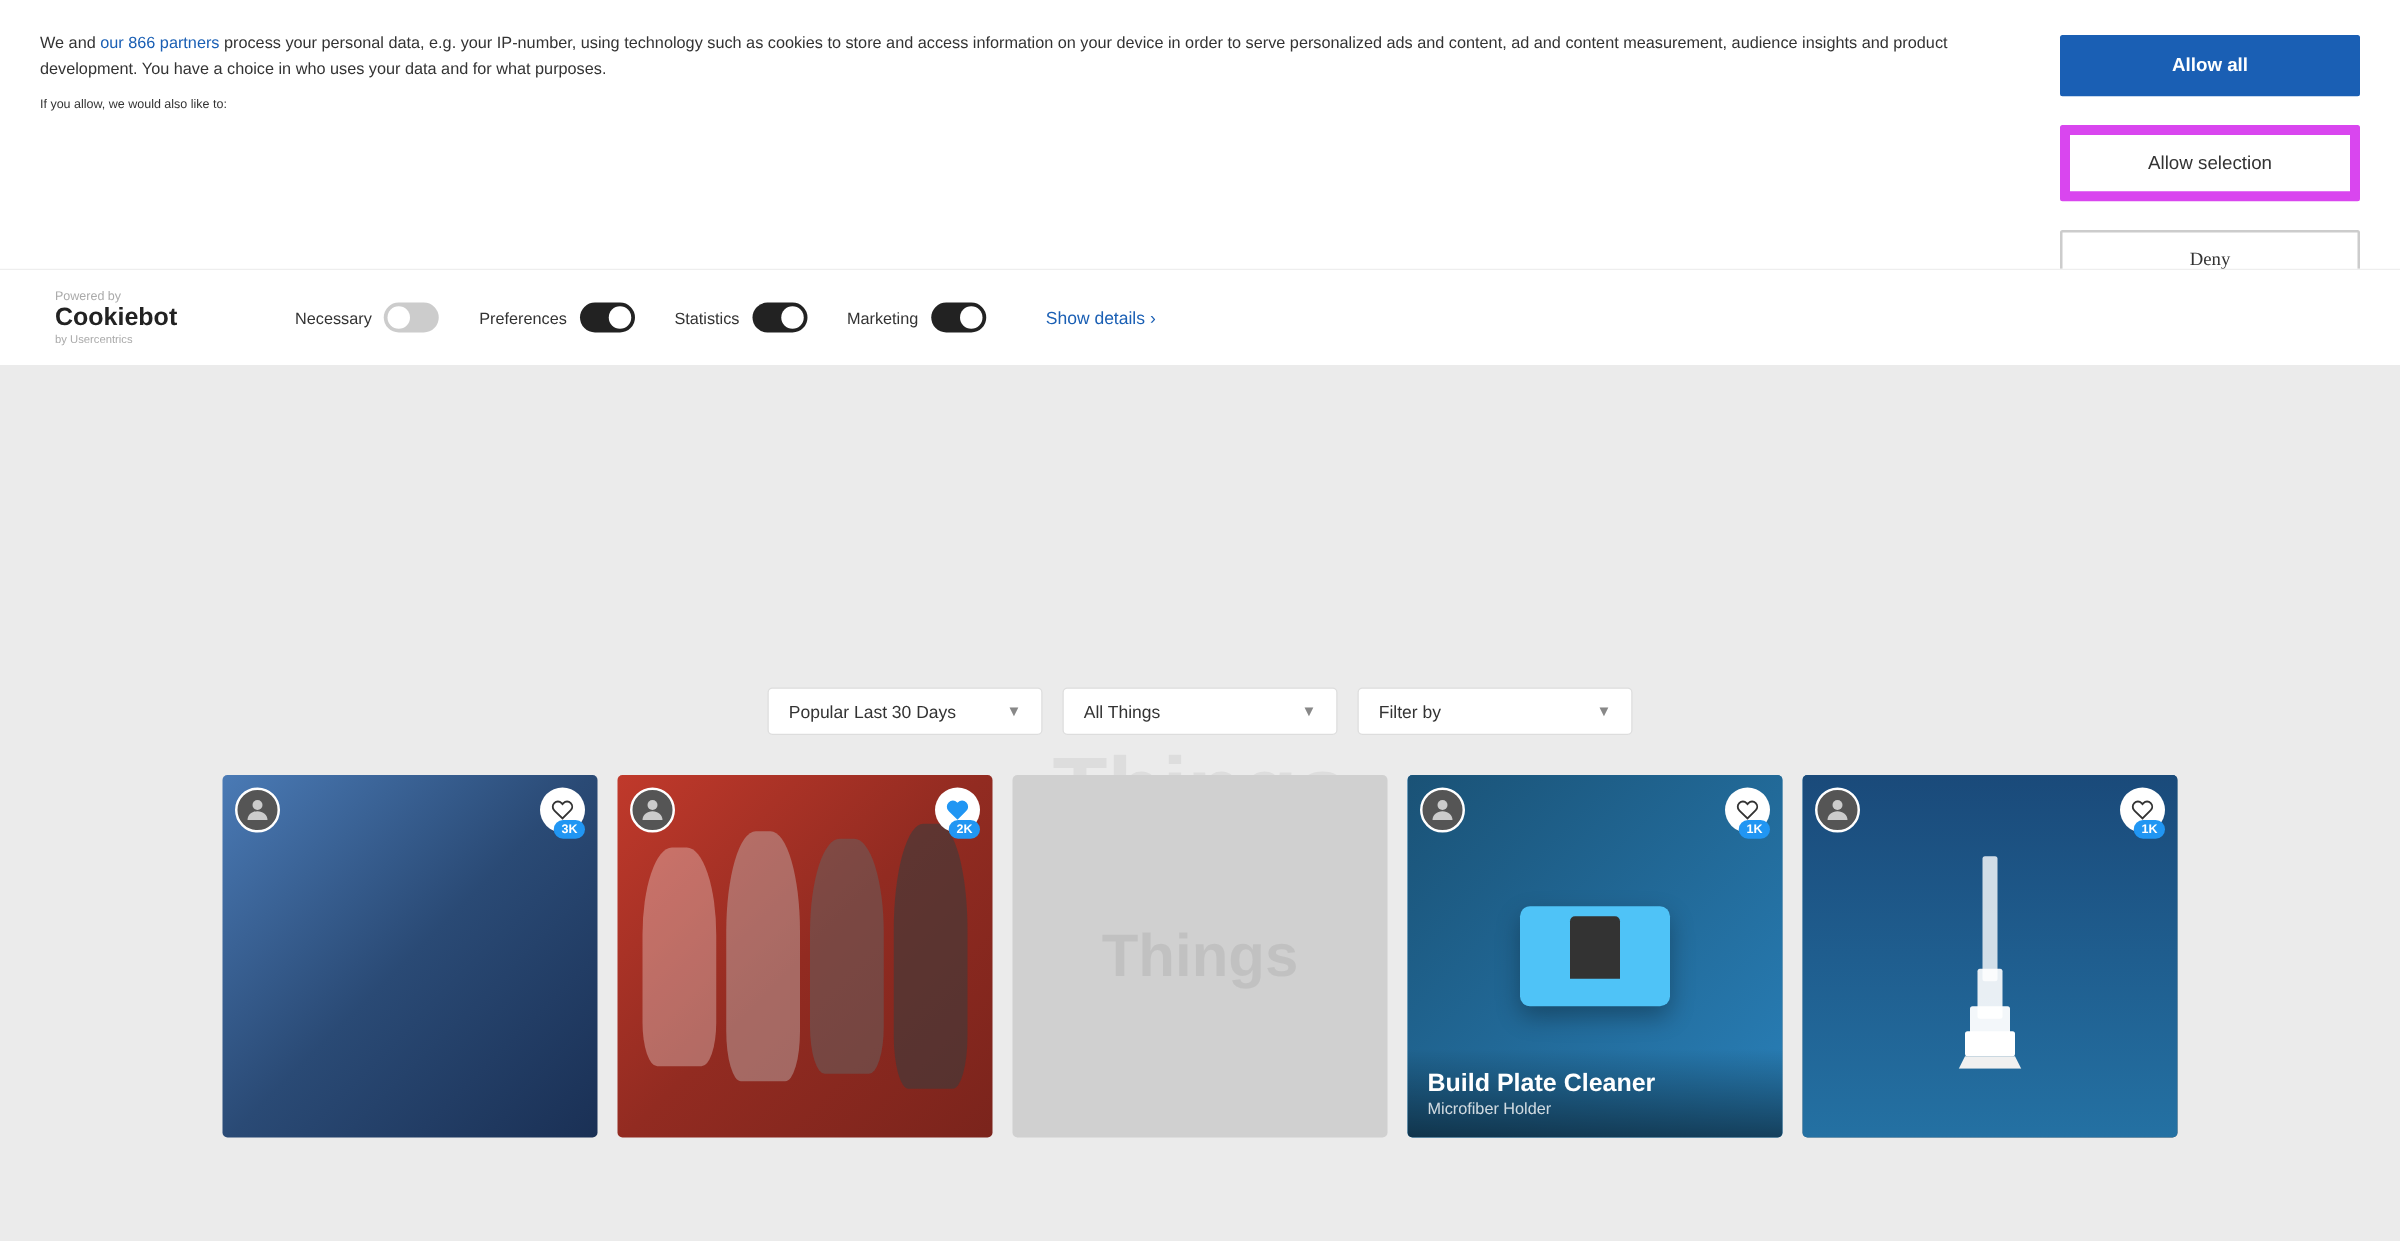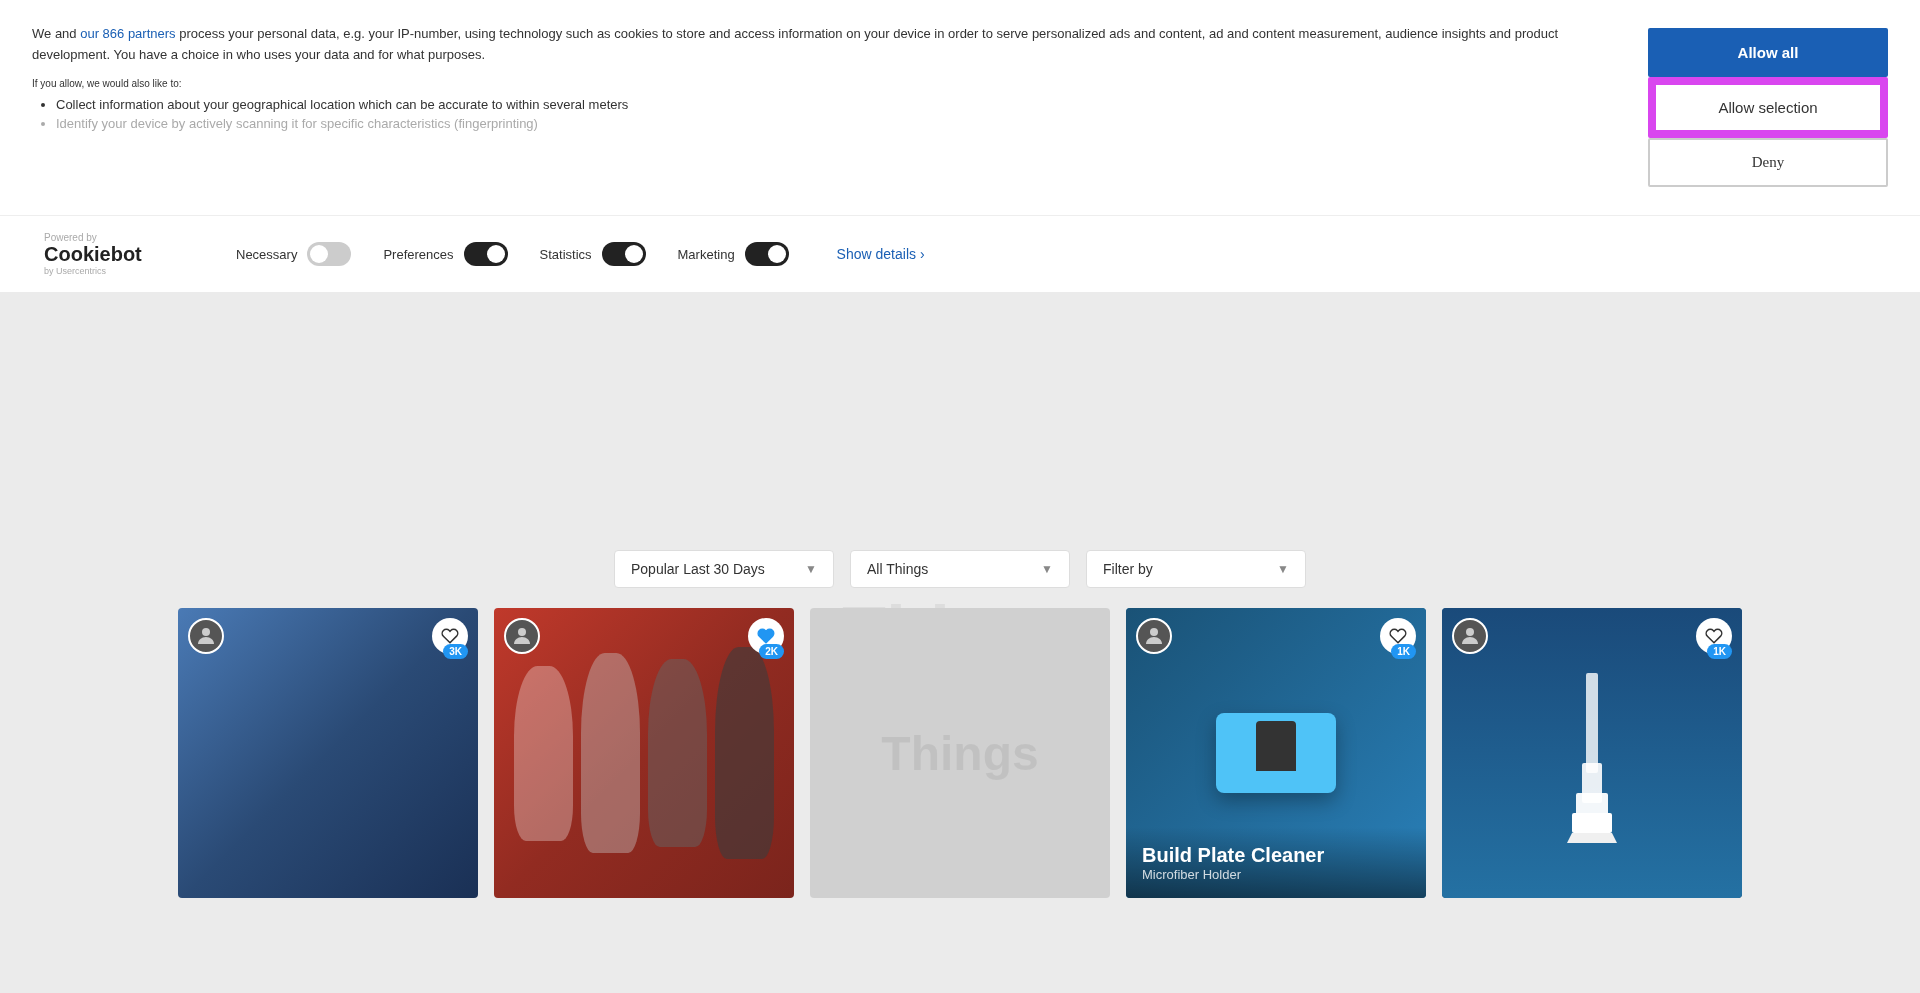--- a/index.html
+++ b/index.html
@@ -52,21 +52,21 @@
       margin-bottom: 4px;
     }
     .cookie-bullets li:last-child {
       color: #aaa;
     }
 
     
     .cookie-right {
       display: flex;
       flex-direction: column;
-      gap: 0;
+      gap: 23px;
       min-width: 240px;
       padding-top: 4px;
     }
     .btn-allow-all {
       background: #1a5fb4;
       color: #fff;
       border: none;
       padding: 16px 24px;
       font-size: 15px;
       font-weight: bold;
@@ -189,21 +189,21 @@
       top: 270px;
       left: 0; right: 0; bottom: 0;
       background: #ebebeb;
     }
 
     
     .filter-bar {
       display: flex;
       justify-content: center;
       gap: 16px;
-      padding: 280px 0 20px 0;
+      padding: 280px 0 32px 0;
     }
     .filter-select {
       display: flex;
       align-items: center;
       background: #fff;
       border: 1px solid #ddd;
       border-radius: 4px;
       padding: 10px 16px;
       font-size: 14px;
       color: #333;
@@ -397,24 +397,20 @@
   </style>
 </head>
 <body>
 
 <div class="cookie-banner">
   <div class="cookie-left">
     <p class="cookie-text">
       <span>We and </span><a href="#">our 866 partners</a><span> process your personal data, e.g. your IP-number, using technology such as cookies to store and access information on your device in order to serve personalized ads and content, ad and content measurement, audience insights and product development. You have a choice in who uses your data and for what purposes.</span>
     </p>
     <p class="cookie-if-allow">If you allow, we would also like to:</p>
-    <ul class="cookie-bullets">
-      <li>Collect information about your geographical location which can be accurate to within several meters</li>
-      <li>Identify your device by actively scanning it for specific characteristics (fingerprinting)</li>
-    </ul>
   </div>
   <div class="cookie-right">
     <button class="btn-allow-all">Allow all</button>
     <button class="btn-allow-selection">Allow selection</button>
     <button class="btn-deny">Deny</button>
   </div>
 </div>
 
 <div class="cookie-footer">
   <div class="cookiebot-logo">

